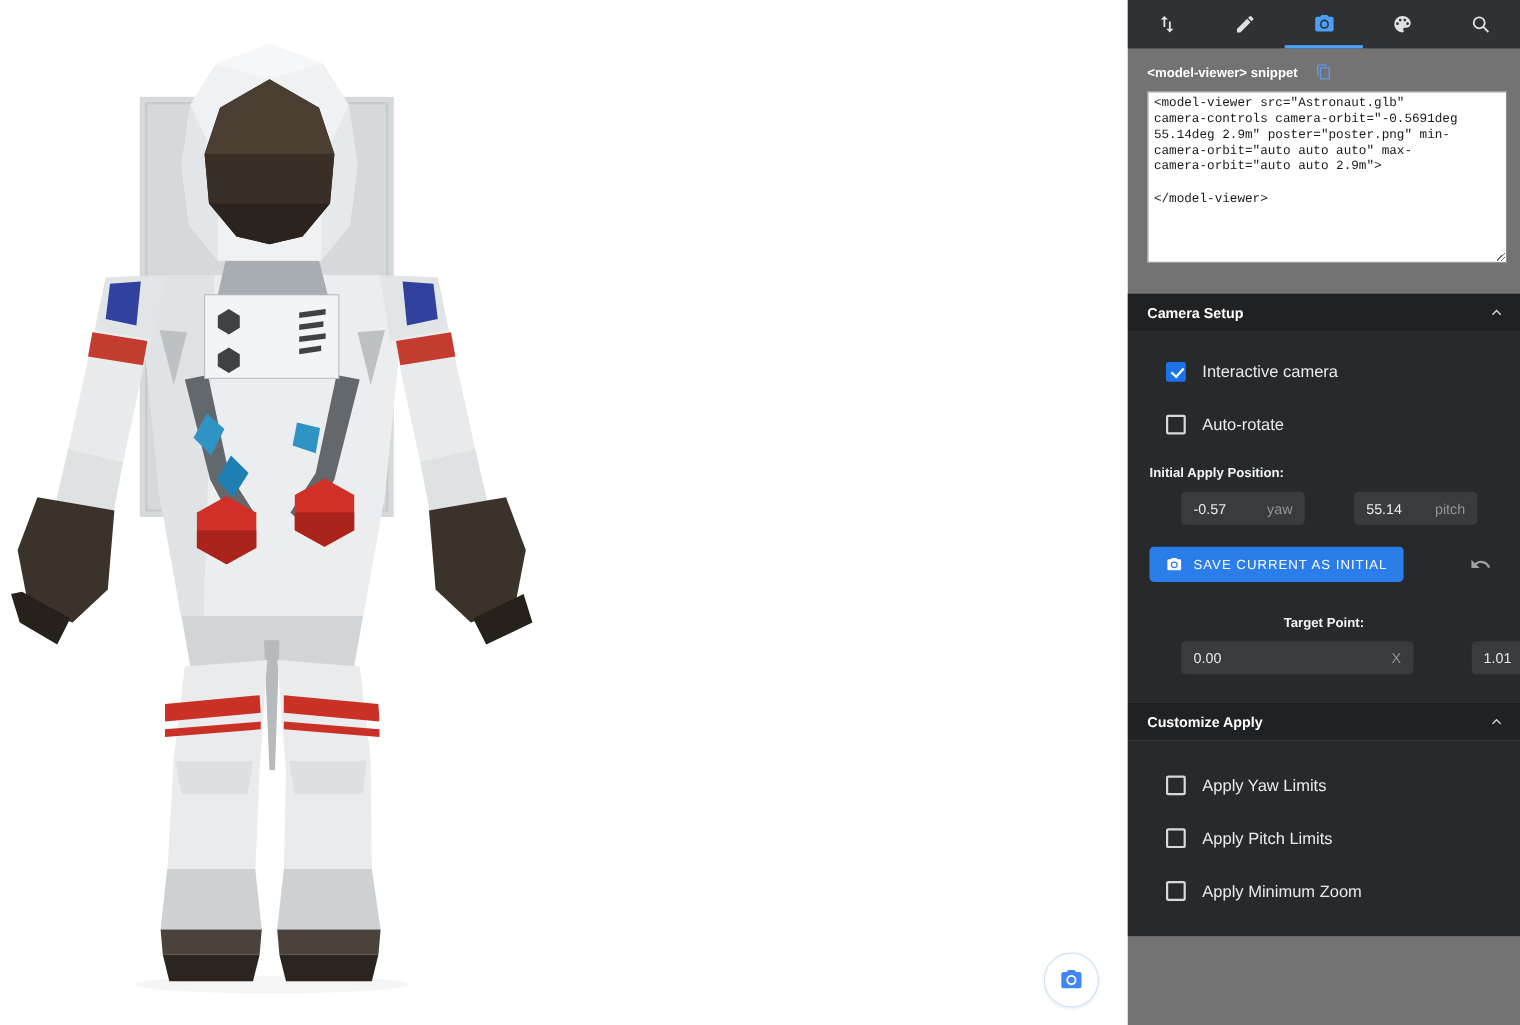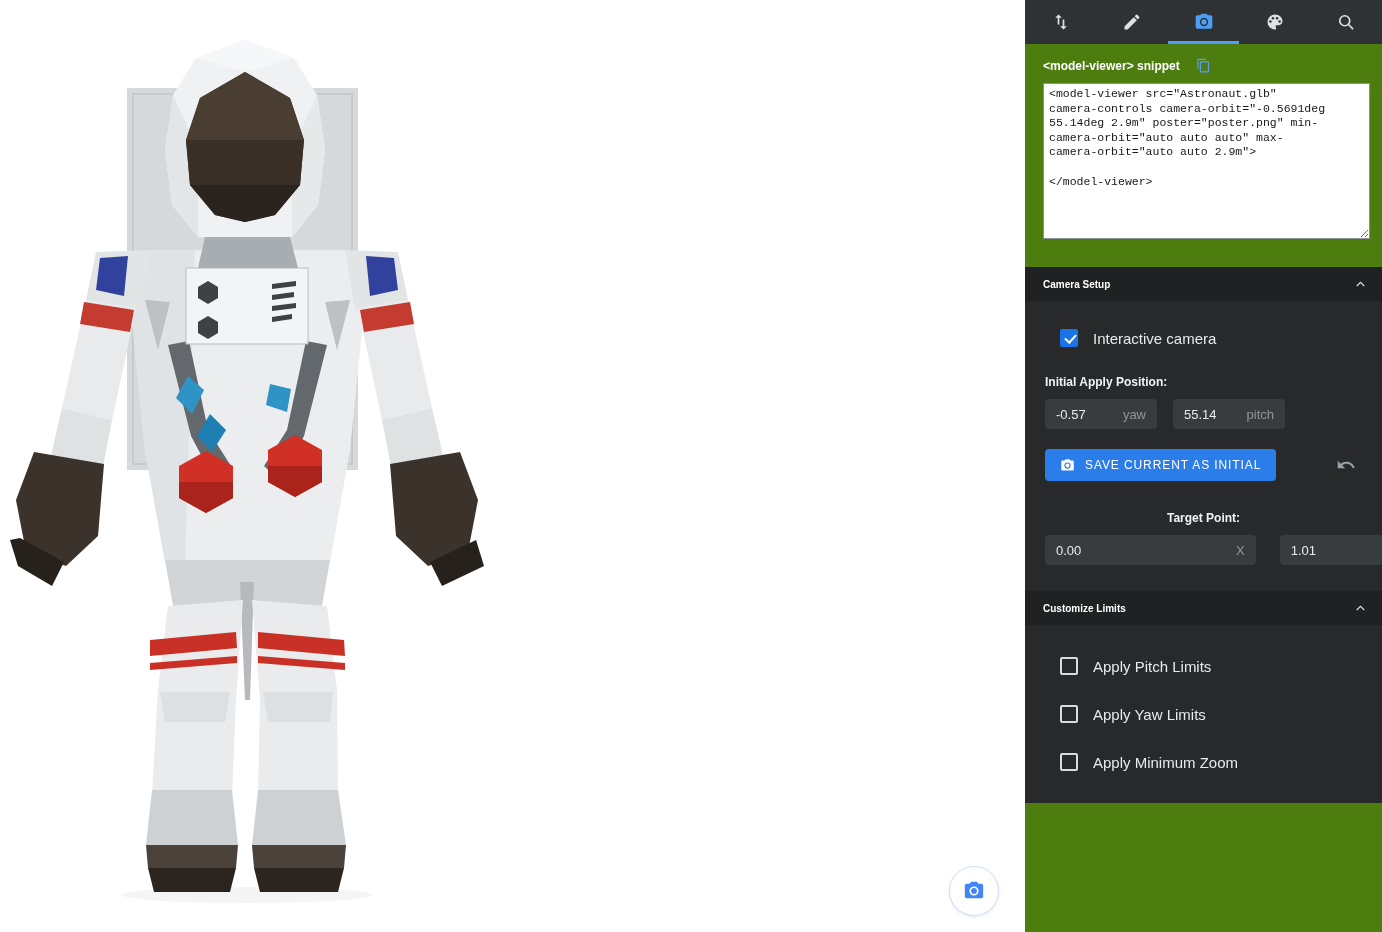--- a/index.html
+++ b/index.html
@@ -20,21 +20,21 @@
     position:absolute; left:949px; top:866px; width:50px; height:50px;
     border-radius:50%; background:#fff; border:1px solid #cfe0f7;
     display:flex; align-items:center; justify-content:center;
     cursor:pointer; box-shadow:0 1px 3px rgba(60,100,180,.15);
     color:#4285f4; padding:0;
   }
   .camera-fab svg { width:22px; height:22px; }
 
   
   .panel {
-    width:357px; flex:none; background:#4d7c0f; color:#e8eaed;
+    width:357px; flex:none; background:#737373; color:#e8eaed;
     display:flex; flex-direction:column;
   }
   .toolbar { height:44px; flex:none; background:#2f3235; display:flex; }
   .tab {
     flex:1; display:flex; align-items:center; justify-content:center;
     background:none; border:none; cursor:pointer; color:#dde1e4;
     border-bottom:3px solid transparent; padding:0; padding-top:3px;
   }
   .tab svg { width:20px; height:20px; }
   .tab.active { color:#4d9ef7; border-bottom-color:#4d9ef7; }
@@ -50,21 +50,21 @@
     font-family:"Liberation Mono", monospace; font-size:11.5px; line-height:1.27;
     padding:3px 5px; resize:both; outline:none; white-space:pre-wrap;
   }
 
   .spacer-28 { height:28px; flex:none; }
 
   .section-header {
     height:34px; flex:none; display:flex; align-items:center;
     padding:0 14px 0 18px; background:#202123; cursor:pointer;
   }
-  .section-title { font-size:10px; font-weight:bold; flex:1; color:#fff; }
+  .section-title { font-size:13px; font-weight:bold; flex:1; color:#fff; }
   .chevron { color:#d5d9dc; display:flex; }
   .chevron svg { width:15px; height:15px; }
 
   .section-body { background:#28292b; flex:none; }
   .body-camera { padding:26px 0 26px; }
   .body-limits { padding:30px 0 30px; }
 
   .check-row {
     display:flex; align-items:center; gap:15px;
     padding:0 6px 0 35px; margin-bottom:26px; cursor:pointer; height:22px;
@@ -83,21 +83,21 @@
   }
   .check-label { font-size:15px; color:#e8eaed; }
 
   .sub-label { font-size:12px; font-weight:bold; color:#f1f3f4; margin:4px 20px 10px; }
   .mt-30 { margin-top:30px;text-align:center; }
 
   .fields-row { display:flex; gap:16px; margin:0 20px; }
   .target-row { display:flex; gap:24px; margin:0 20px; }
   .field {
     width:112px; height:30px; background:#393c3f; border-radius:4px;
-    display:flex; align-items:center; padding:0 11px; gap:4px;
+    display:flex; align-items:center; padding:0 11px; gap:4px;margin-left:29px;
   }
   .target-row .field { width:auto; flex:1; }
   .field input {
     flex:1; min-width:0; background:none; border:none; outline:none;
     color:#e8eaed; font-size:13px; font-family:inherit; padding:0;
   }
   .field .suffix { color:#8f959a; font-size:13px; flex:none; }
 
   .save-row { display:flex; align-items:center; margin:20px 20px 0; }
   .save-btn {
@@ -266,20 +266,24 @@
         <svg viewBox="0 0 24 24">
             <path d="M6 14.5 12 8.5l6 6" fill="none" stroke="currentColor" stroke-width="2"></path>
           </svg>
       </span>
     </div>
 
     <div class="section-body body-camera">
       <label class="check-row">
         <input type="checkbox" checked="" style="">
         <span class="check-label">Interactive camera</span>
+      </label>
+      <label class="check-row">
+        <input type="checkbox" style="">
+        <span class="check-label">Auto-rotate</span>
       </label>
 
       <div class="sub-label">Initial Apply Position:</div>
 
       <div class="fields-row">
         <div class="field">
           <input value="-0.57" style="">
           <span class="suffix">yaw</span>
         </div>
         <div class="field">
@@ -312,36 +316,36 @@
         </div>
         <div class="field">
           <input value="1.01" style="">
 
         </div>
 
       </div>
     </div>
 
     <div class="section-header">
-      <span class="section-title">Customize Limits</span>
+      <span class="section-title">Customize Apply</span>
       <span class="chevron">
         <svg viewBox="0 0 24 24">
             <path d="M6 14.5 12 8.5l6 6" fill="none" stroke="currentColor" stroke-width="2"></path>
           </svg>
       </span>
     </div>
 
     <div class="section-body body-limits">
       <label class="check-row">
         <input type="checkbox" style="">
+        <span class="check-label">Apply Yaw Limits</span>
+      </label>
+      <label class="check-row">
+        <input type="checkbox" style="">
         <span class="check-label">Apply Pitch Limits</span>
-      </label>
-      <label class="check-row">
-        <input type="checkbox" style="">
-        <span class="check-label">Apply Yaw Limits</span>
       </label>
       <label class="check-row">
         <input type="checkbox" style="">
         <span class="check-label">Apply Minimum Zoom</span>
       </label>
     </div>
 
   </div>
 </div>
 

